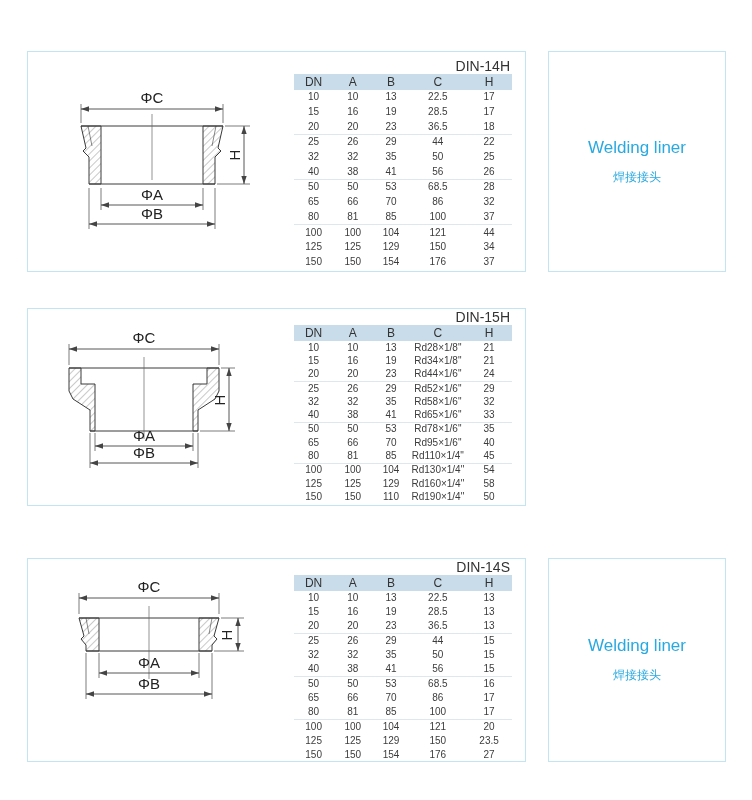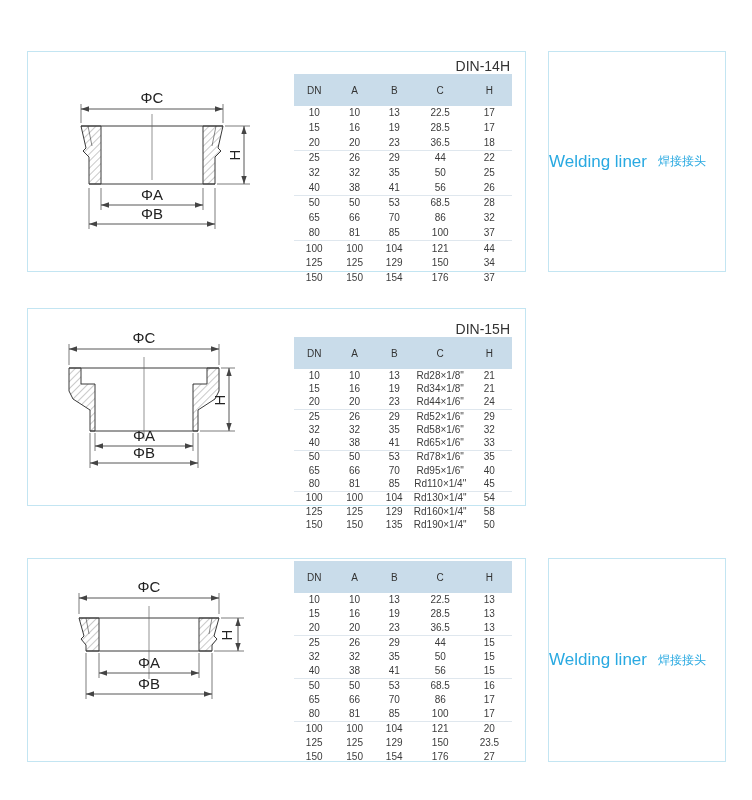--- a/index.html
+++ b/index.html
@@ -18,32 +18,32 @@
   .row1{top:51px;height:221px;}
   .row2{top:308px;height:198px;}
   .row3{top:558px;height:204px;}
   .main-box{
     position:absolute;left:27px;top:0;width:499px;height:100%;
     border:1px solid var(--panel_border);box-sizing:border-box;background:#fff;
   }
   .label-box{
     position:absolute;left:548px;top:0;width:178px;height:100%;
     border:1px solid var(--panel_border);box-sizing:border-box;background:#fff;
-    display:flex;flex-direction:row;align-items:center;justify-content:flex-start;gap:11px;
+    display:flex;flex-direction:column;align-items:center;justify-content:center;gap:11px;
   }
   .label-en{color:var(--accent);font-size:17px;}
   .label-zh{color:var(--accent);font-size:12px;}
   .drawing{position:absolute;left:0;top:0;}
   .table-wrap{position:absolute;left:266px;width:218px;}
   .t1{top:8px;}
-  .t2{top:14px;}
+  .t2{top:2px;}
   .t3{top:2px;}
   .din-code{text-align:right;font-size:14px;line-height:12px;color:#333;margin-bottom:2px;padding-right:2px;}
   table{width:100%;border-collapse:collapse;font-size:10px;color:#3c3c3c;table-layout:fixed;}
-  th{background:var(--table_header_bg);font-weight:normal;height:16px;font-size:10px;color:#333;padding:8px;}
+  th{background:var(--table_header_bg);font-weight:normal;height:16px;font-size:12px;color:#333;padding:0;}
   td{text-align:center;padding:0;line-height:1;}
   .t1 td{height:14.7px;}
   .t2 td{height:13.3px;}
   .t3 td{height:14px;}
   th:nth-child(1),td:nth-child(1){width:18%;}
   th:nth-child(2),td:nth-child(2){width:18%;}
   th:nth-child(3),td:nth-child(3){width:17%;}
   th:nth-child(4),td:nth-child(4){width:26%;}
   th:nth-child(5),td:nth-child(5){width:21%;}
   tbody tr:nth-child(3n):not(:last-child) td{border-bottom:1px solid var(--table_group_divider);}
@@ -323,21 +323,21 @@
             <tr>
               <td>125</td>
               <td>125</td>
               <td>129</td>
               <td>Rd160×1/4"</td>
               <td>58</td>
             </tr>
             <tr>
               <td>150</td>
               <td>150</td>
-              <td>135</td>
+              <td>110</td>
               <td>Rd190×1/4"</td>
               <td>50</td>
             </tr>
           </tbody>
       </table>
     </div>
   </div>
 </div>
 
 <div class="row row3">
@@ -365,20 +365,21 @@
         <line class="ext" x1="171" y1="94" x2="171" y2="119"></line>
         <line class="dim" x1="71" y1="114" x2="171" y2="114"></line>
         <text class="dimtext" x="121" y="109">ΦA</text>
         <line class="ext" x1="58" y1="94" x2="58" y2="140"></line>
         <line class="ext" x1="184" y1="94" x2="184" y2="140"></line>
         <line class="dim" x1="58" y1="135" x2="184" y2="135"></line>
         <text class="dimtext" x="121" y="130">ΦB</text>
       </g>
     </svg>
     <div class="table-wrap t3">
+      <div class="din-code">DIN-14S</div>
       <table>
         <thead>
             <tr>
               <th>DN</th>
               <th>A</th>
               <th>B</th>
               <th>C</th>
               <th>H</th>
             </tr>
           </thead>

